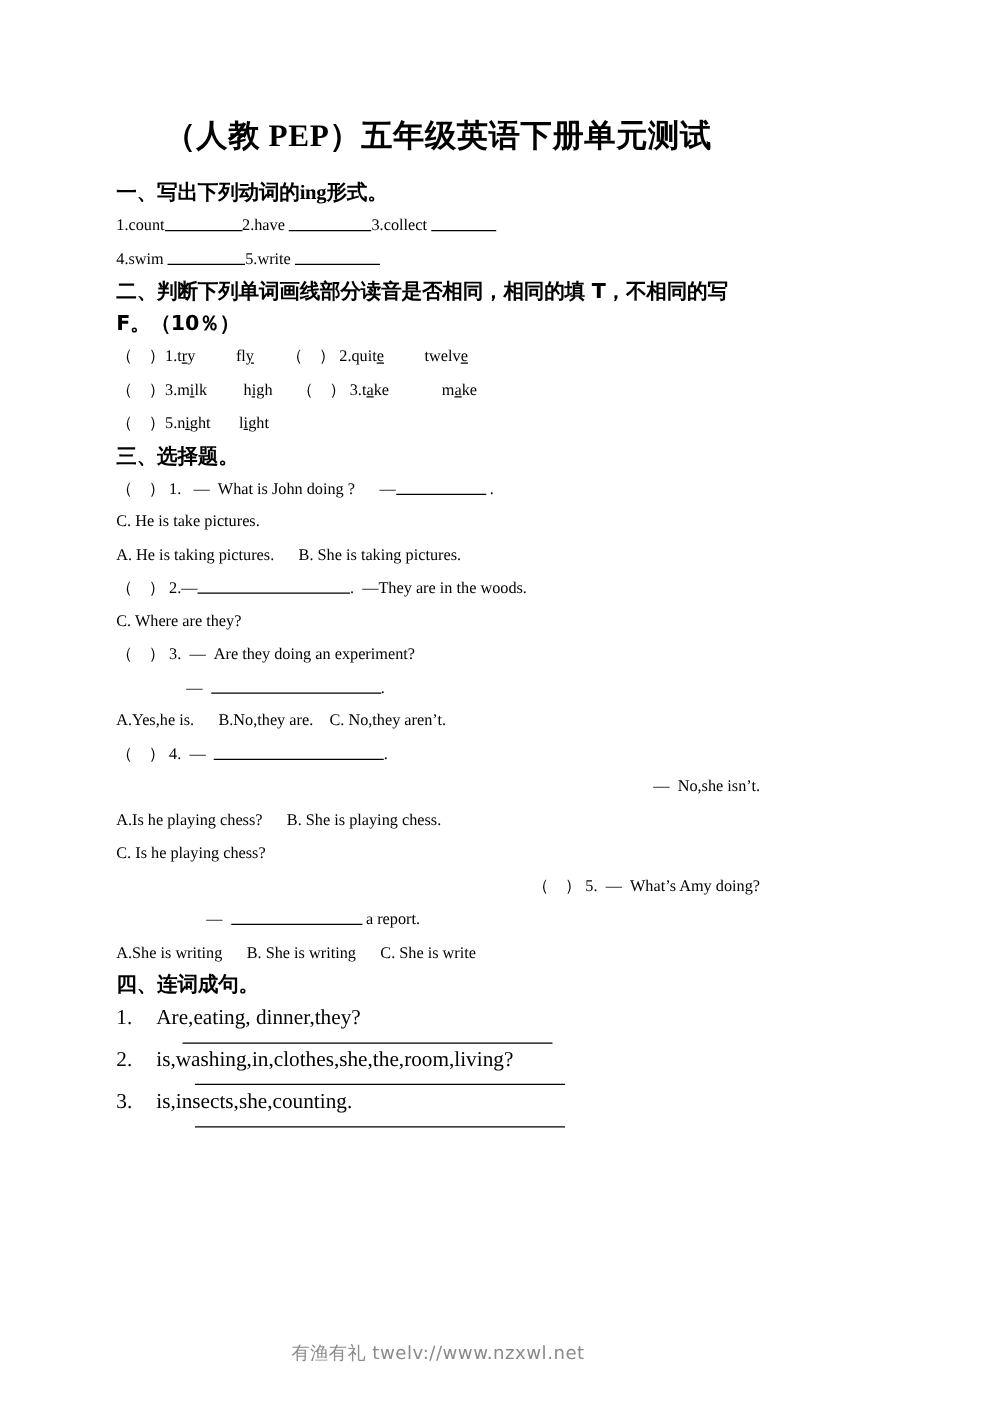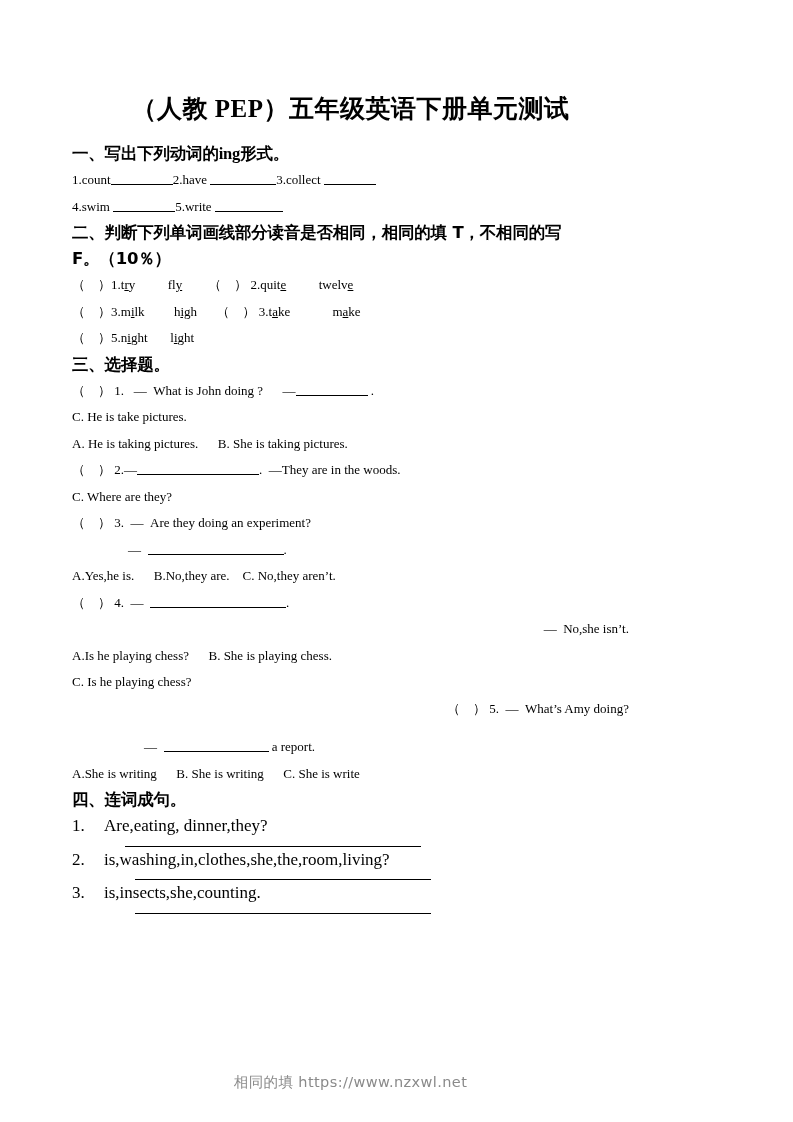--- a/index.html
+++ b/index.html
@@ -14,21 +14,21 @@
     font-family: "Liberation Serif", "DejaVu Serif", serif;
     color: #000000;
     overflow: hidden;
   }
 
   .page {
     position: relative;
     width: 701px;
     height: 1122px;
     box-sizing: border-box;
-    padding: 0 72px;
+    padding: 0 93px;
   }
 
   
   .doc-title {
     text-align: center;
     font-size: 25px;
     font-weight: bold;
     letter-spacing: 0.5px;
     margin: 0;
     padding-top: 92px;
@@ -85,21 +85,21 @@
   .rule {
     border-bottom: 1.3px solid #000;
     height: 0;
   }
   .r1 { width: 296px; margin-left: 53px; }
   .r2 { width: 296px; margin-left: 63px; }
   .r3 { width: 296px; margin-left: 63px; }
 
   .indent-dash { padding-left: 56px; }
   .indent-q5   { padding-left: 8px; text-align: right; }
-  .indent-a5   { padding-left: 72px; margin-top: 12px; }
+  .indent-a5   { padding-left: 72px; }
   .indent-no   { padding-left: 66px; text-align: right; }
 
   
   .num-row {
     font-size: 17px;
     line-height: 26.5px;
     white-space: pre;
   }
   .num-row .idx { display: inline-block; width: 32px; }
 
@@ -169,15 +169,15 @@
   <div class="rule r1"></div>
 
   <div class="num-row"><span class="idx">2.</span><span>is,washing,in,clothes,she,the,room,living?</span></div>
   <div class="gap-2"></div>
   <div class="rule r2"></div>
 
   <div class="num-row"><span class="idx">3.</span><span>is,insects,she,counting.</span></div>
   <div class="gap-2"></div>
   <div class="rule r3"></div>
 
-  <div class="footer">相同的填 https://www.nzxwl.net</div>
+  <div class="footer">有渔有礼 twelv://www.nzxwl.net</div>
 
 </div>
 
 </body></html>

